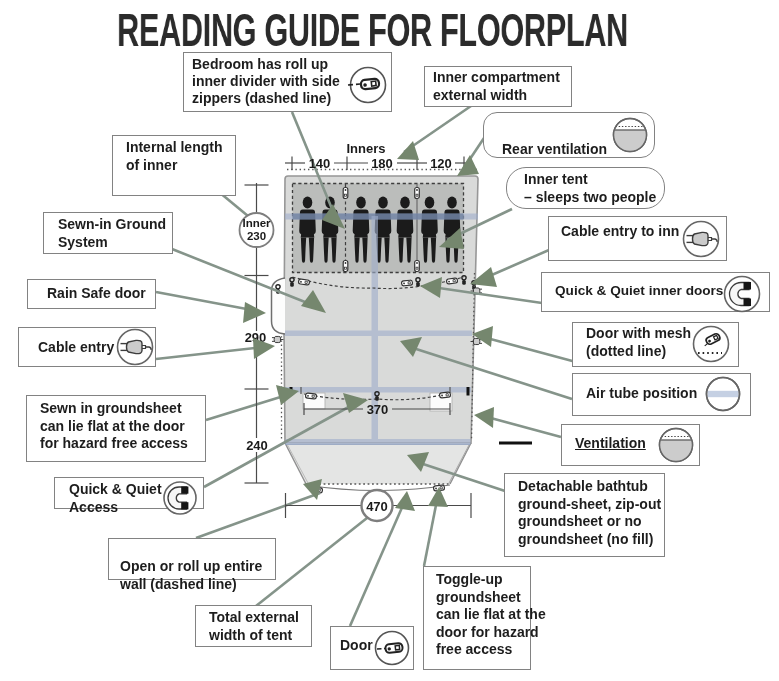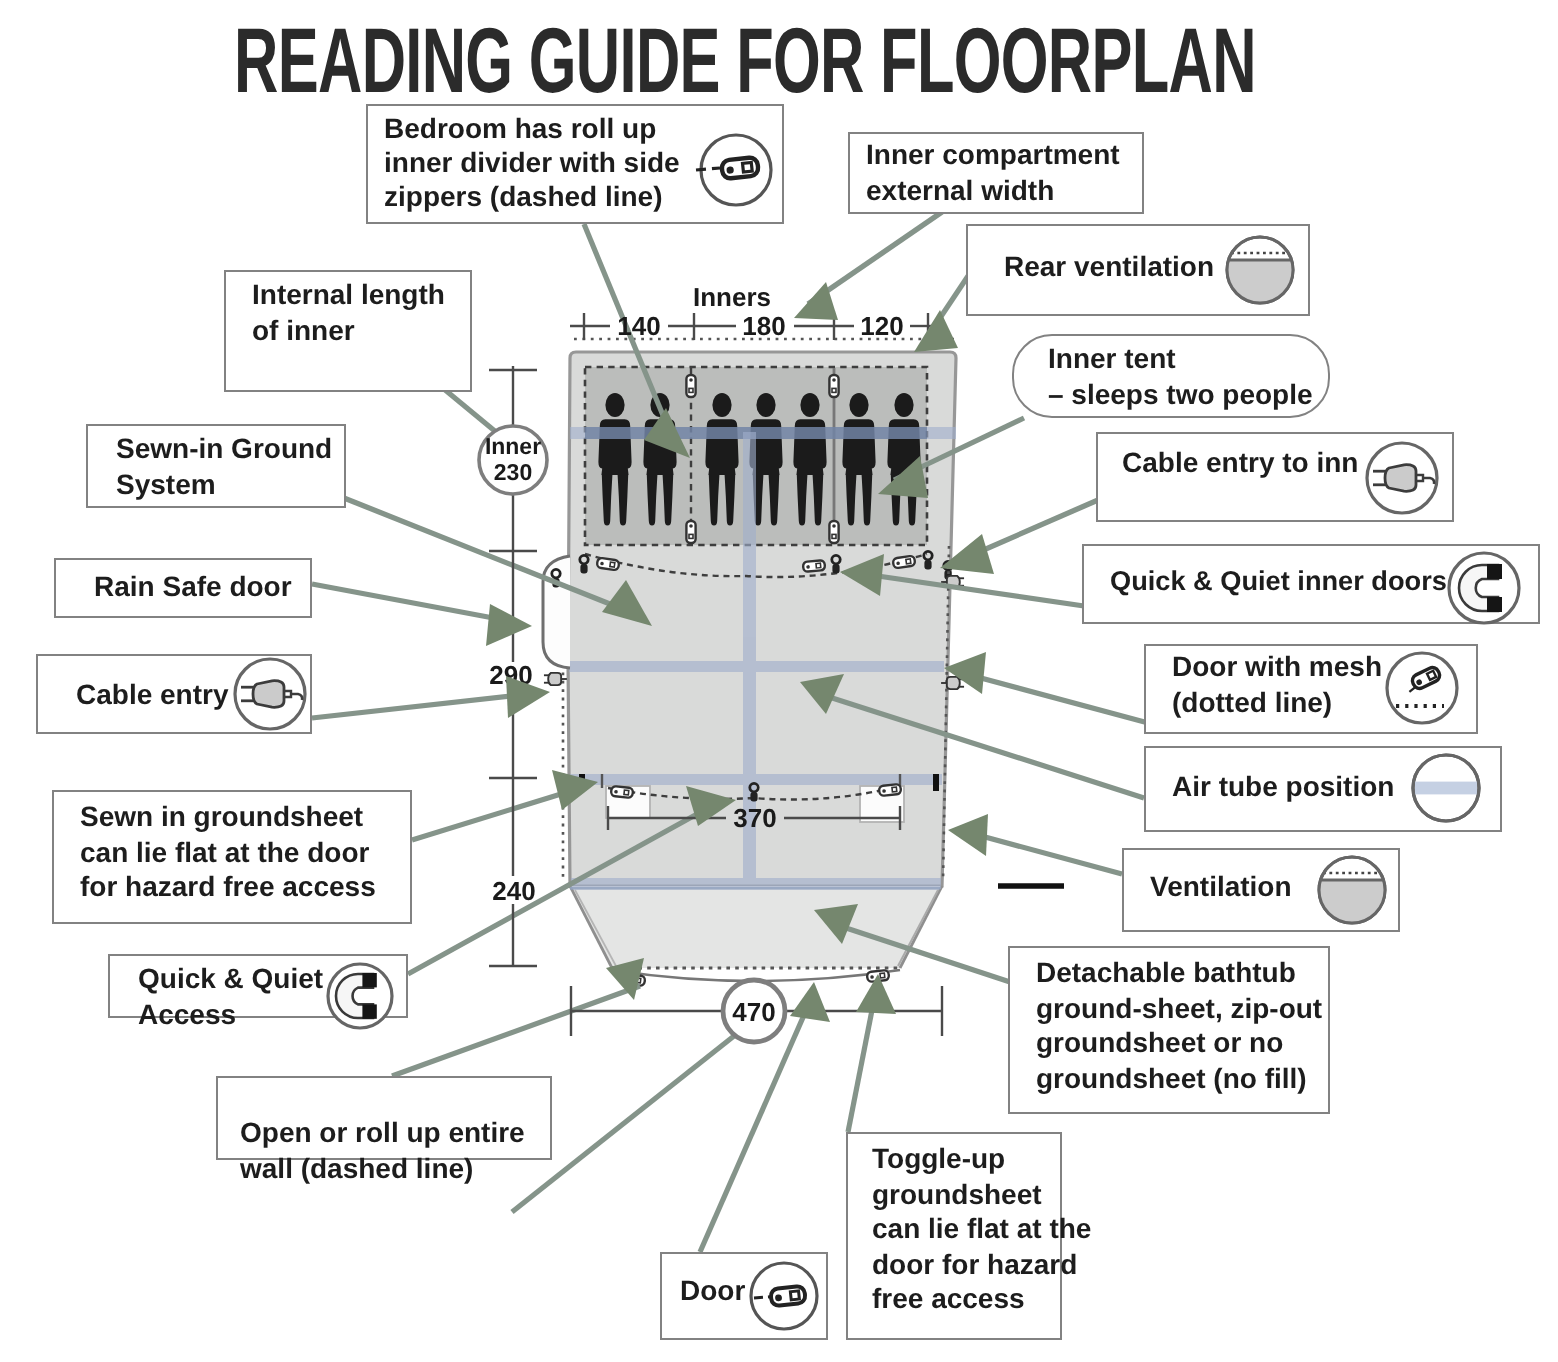--- a/index.html
+++ b/index.html
@@ -213,35 +213,36 @@
   <path d="M303,484 L322,479 L317,500 Z"></path>
   <path d="M407,491 L415,511 L395,508 Z"></path>
   <path d="M439,487 L448,507 L428,506 Z"></path>
   <path d="M407,455 L429,452 L421,472 Z"></path>
   <path d="M474,415 L494,407 L493,428 Z"></path>
 </g>
 </svg>
 
 <div class="box" style="left:183px;top:52px;width:209px;height:60px;padding-top:3px;line-height:17px;">Bedroom has roll up<br>inner divider with side<br>zippers (dashed line)</div>
 <div class="box" style="left:424px;top:66px;width:148px;height:41px;padding-top:2px;">Inner compartment<br>external width</div>
-<div class="box" style="left:483px;top:112px;width:172px;height:46px;padding-top:12px;padding-left:18px;">Rear ventilation</div>
+<div class="box" style="left:483px;top:112px;width:172px;height:46px;padding-top:28px;padding-left:18px;border-radius:14px;">Rear ventilation</div>
 <div class="box" style="left:112px;top:135px;width:124px;height:61px;padding-left:13px;padding-top:3px;">Internal length<br>of inner</div>
 <div class="box" style="left:506px;top:167px;width:159px;height:42px;padding-left:17px;padding-top:3px;border-radius:20px;">Inner tent<br>– sleeps two people</div>
 <div class="box" style="left:43px;top:212px;width:130px;height:42px;padding-left:14px;padding-top:3px;">Sewn-in Ground<br>System</div>
 <div class="box" style="left:548px;top:216px;width:179px;height:45px;padding-top:6px;padding-left:12px;">Cable entry to inn</div>
 <div class="box" style="left:27px;top:279px;width:129px;height:30px;padding-top:5px;padding-left:19px;">Rain Safe door</div>
 <div class="box" style="left:541px;top:272px;width:229px;height:40px;padding-top:9px;padding-left:13px;font-size:13.6px;">Quick &amp; Quiet inner doors</div>
 <div class="box" style="left:18px;top:327px;width:138px;height:40px;padding-top:11px;padding-left:19px;">Cable entry</div>
 <div class="box" style="left:572px;top:322px;width:167px;height:45px;padding-top:2px;padding-left:13px;">Door with mesh<br>(dotted line)</div>
 <div class="box" style="left:572px;top:373px;width:179px;height:43px;padding-top:11px;padding-left:13px;">Air tube position</div>
 <div class="box" style="left:26px;top:395px;width:180px;height:67px;padding-top:4px;padding-left:13px;">Sewn in groundsheet<br>can lie flat at the door<br>for hazard free access</div>
-<div class="box" style="left:561px;top:424px;width:139px;height:42px;padding-top:10px;padding-left:13px;">Ventilation</div>
+<div class="box" style="left:561px;top:424px;width:139px;height:42px;padding-top:10px;padding-left:13px;text-decoration:underline;">Ventilation</div>
 <div class="box" style="left:54px;top:477px;width:150px;height:32px;padding-top:3px;padding-left:14px;">Quick &amp; Quiet<br>Access</div>
 <div class="box" style="left:504px;top:473px;width:161px;height:84px;padding-top:4px;padding-left:13px;">Detachable bathtub<br>ground-sheet, zip-out<br>groundsheet or no<br>groundsheet (no fill)</div>
 <div class="box" style="left:108px;top:538px;width:168px;height:42px;padding-left:11px;padding-top:19px;">Open or roll up entire<br>wall (dashed line)</div>
+<div class="box" style="left:195px;top:605px;width:117px;height:42px;padding-left:13px;padding-top:3px;">Total external<br>width of tent</div>
 <div class="box" style="left:330px;top:626px;width:84px;height:44px;padding-top:10px;padding-left:9px;">Door</div>
 <div class="box" style="left:423px;top:566px;width:108px;height:104px;padding-top:4px;padding-left:12px;">Toggle-up<br>groundsheet<br>can lie flat at the<br>door for hazard<br>free access</div>
 
 <svg class="ic" style="left:332px;top:49px;" width="72" height="72" viewBox="0 0 72 72">
   <circle cx="36" cy="36" r="17.5" fill="#fff" stroke="#555" stroke-width="1.6"></circle>
   <line x1="16" y1="36" x2="28" y2="35" stroke="#222" stroke-width="1.6" stroke-dasharray="5,3"></line>
   <g transform="translate(38,35) rotate(-6)">
     <rect x="-9" y="-4.6" width="18" height="9.2" rx="4" fill="#fff" stroke="#222" stroke-width="2.2"></rect>
     <rect x="1.5" y="-2.2" width="4.4" height="4.4" fill="#fff" stroke="#222" stroke-width="1.6"></rect>
     <circle cx="-5" cy="0.5" r="1.8" fill="#222"></circle>

